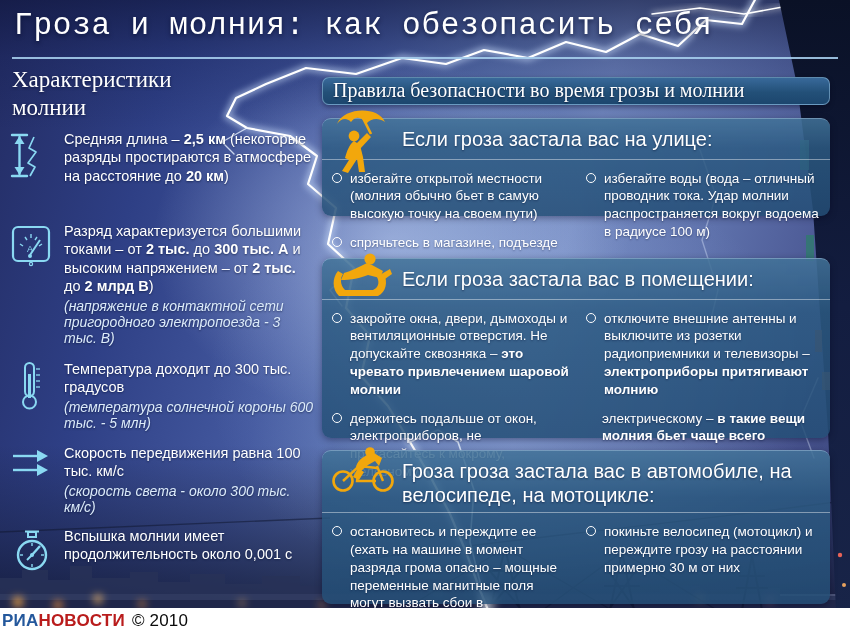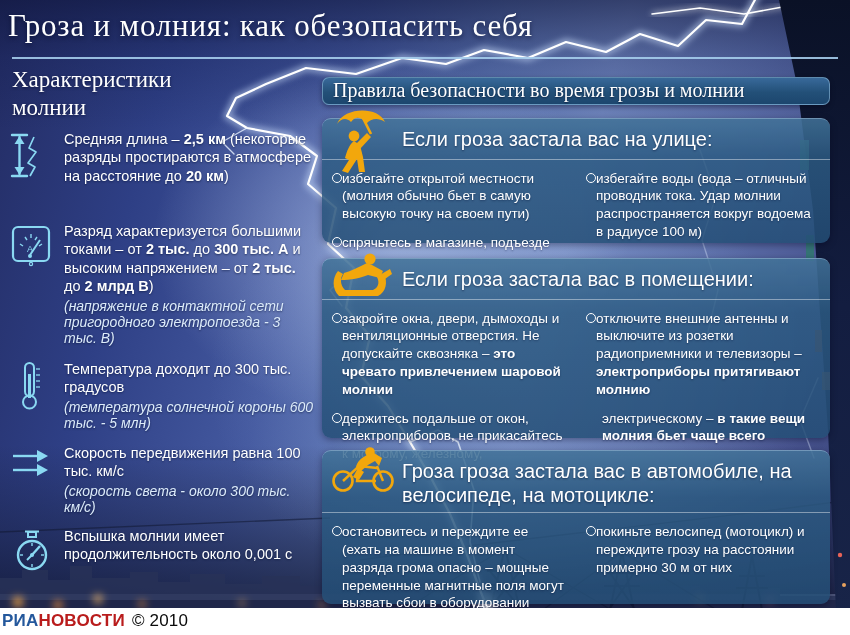--- a/index.html
+++ b/index.html
@@ -11,22 +11,22 @@
     background:
       radial-gradient(ellipse 340px 260px at 46% 38%, rgba(210,226,255,.50), rgba(210,226,255,0) 70%),
       radial-gradient(ellipse 420px 300px at 60% 60%, rgba(150,175,225,.40), rgba(150,175,225,0) 72%),
       linear-gradient(to bottom, rgba(14,20,58,.62) 0px, rgba(20,30,80,.30) 58px, rgba(20,30,80,0) 130px),
       linear-gradient(to top, rgba(16,22,48,.92) 0px, rgba(24,32,66,.55) 95px, rgba(24,32,66,0) 190px),
       linear-gradient(105deg, #232c63 0%, #2e3f85 18%, #44599f 36%, #6079b5 50%, #7288c0 62%, #5e71ab 76%, #47538f 90%, #3a4478 100%);
   }
   .bg-art{position:absolute;inset:0;z-index:1;}
 
   
-  .title{position:absolute;left:8px;top:8px;z-index:3;color:#fff;
-         font-family:Liberation Serif, serif;font-size:31px;letter-spacing:.8px;
+  .title{position:absolute;left:14px;top:8px;z-index:3;color:#fff;
+         font-family:Liberation Mono, monospace;font-size:31px;letter-spacing:.8px;
          text-shadow:0 2px 4px rgba(0,10,40,.6);}
   .title-rule{position:absolute;left:12px;top:57px;width:826px;height:2px;z-index:3;
               background:rgba(165,205,236,.9);}
 
   
   .char-heading{position:absolute;left:12px;top:66px;width:230px;z-index:3;color:#fff;
                 font-family:"Liberation Serif", serif;font-size:23px;line-height:1.2;
                 text-shadow:0 1px 3px rgba(0,10,40,.6);}
   .char-item{position:absolute;left:10px;display:flex;gap:10px;width:304px;z-index:3;}
   .char-icon{width:44px;flex:none;}
@@ -51,21 +51,21 @@
     border-top:1px solid rgba(175,212,236,.55);
     box-shadow:0 2px 7px rgba(0,0,30,.38);}
   .sec-head{position:relative;margin:0 0 0 0;padding:9px 14px 7px 80px;
             border-bottom:1px solid rgba(255,255,255,.42);}
   .sec-icon{position:absolute;left:8px;}
   .sec-title{color:#fff;font-size:20px;line-height:1.18;max-width:430px;
              text-shadow:0 1px 2px rgba(0,15,50,.5);}
   .cols{display:flex;gap:16px;padding:10px 10px 0 10px;}
   .col-l{width:238px;flex:none;}
   .col-r{flex:1;}
-  .bullet{display:flex;gap:0;margin-bottom:11px;color:#fff;font-size:13.5px;line-height:1.32;
+  .bullet{display:flex;gap:8px;margin-bottom:11px;color:#fff;font-size:13.5px;line-height:1.32;
           text-shadow:0 1px 2px rgba(0,15,50,.45);}
   .mk{width:8px;height:8px;border:1.6px solid #fff;border-radius:50%;flex:none;margin-top:3px;}
   .cont{padding-left:16px;}
 
   
   .footer{position:absolute;left:0;top:608px;width:850px;height:27px;background:#ffffff;z-index:4;}
   .brand{position:absolute;left:2px;top:3px;font-size:17px;font-weight:700;letter-spacing:.2px;}
   .brand .ria{color:#24589c;} .brand .novosti{color:#b91c1c;}
   .copyright{color:#0a0a0a;font-weight:400;margin-left:7px;font-size:17px;}
   .site{position:absolute;right:8px;top:24px;font-size:15px;font-weight:700;color:#1f4f92;
@@ -245,21 +245,21 @@
       </svg>
     </div>
     <div>
       <div class="char-text"><span>Вспышка молнии имеет продолжительность около 0,001 с</span></div>
 
     </div>
   </div>
 
   <div class="rules-header">Правила безопасности во время грозы и молнии</div>
 
-  <div class="panel" style="top:118px;height:125px">
+  <div class="panel" style="top:118px;height:98px">
     <div class="sec-head">
       <span class="sec-icon" style="top:-16px">
         <svg width="62" height="70" viewBox="0 0 62 70">
           <path d="M7,21 C14,4 48,3 55,19 C47,14 41,16 36,21 C32,13 25,13 21,19 C16,14 11,16 7,21 Z" fill="#f2a70c"></path>
           <line x1="31" y1="11" x2="41" y2="31" stroke="#f2a70c" stroke-width="2.6"></line>
           <circle cx="24" cy="33" r="5.4" fill="#f2a70c"></circle>
           <path d="M24,38 C19,42 17,48 15,55 L19,57 L12,68 L18,70 L27,56 L29,69 L35,69 L33,54 L30,42 Z" fill="#f2a70c"></path>
           <path d="M26,41 L37,30 L41,34 L30,46 Z" fill="#f2a70c"></path>
         </svg>
       </span>

